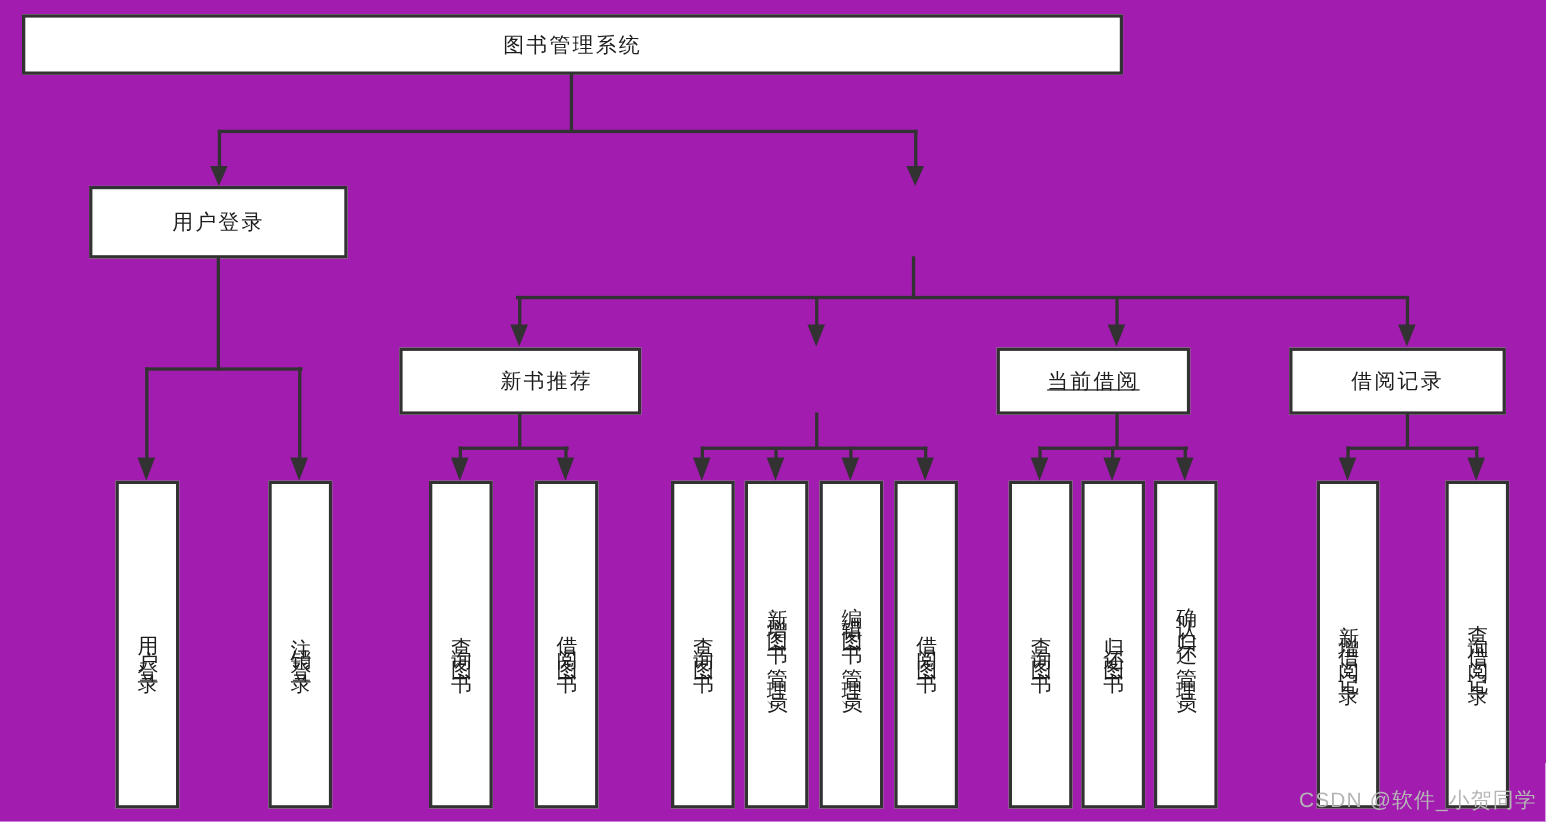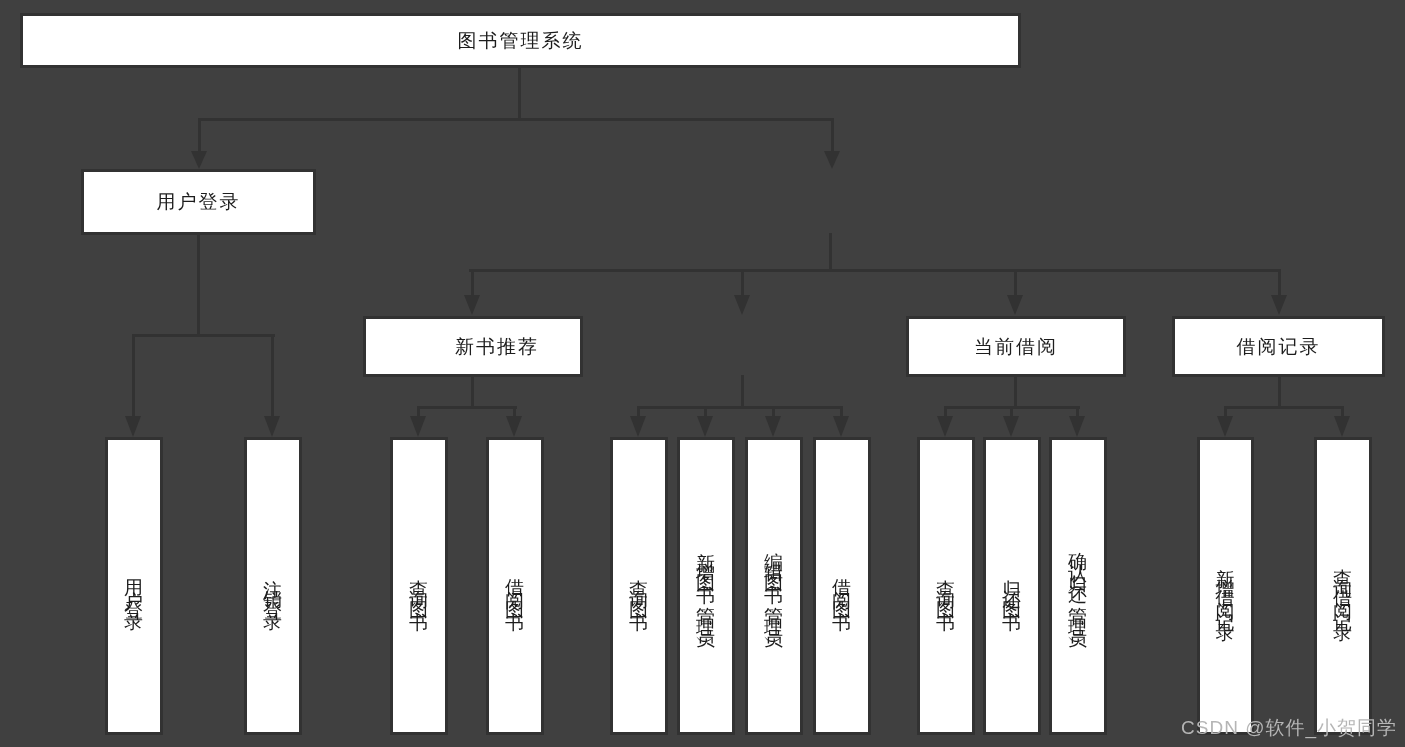--- a/index.html
+++ b/index.html
@@ -1,17 +1,17 @@
 <!DOCTYPE html>
 <html><head>
 <meta charset="utf-8">
 <style>
   html,body{margin:0;padding:0;background:#ffffff;}
   body{font-family:"Liberation Sans","DejaVu Sans",sans-serif;}
-  #canvas{position:relative;width:1405px;height:747px;background:#404040;overflow:hidden;}
+  #canvas{position:relative;width:1405px;height:747px;background:#a21caf;overflow:hidden;}
   .box{position:absolute;box-sizing:border-box;border:3px solid #323232;background:#ffffff;
        display:flex;align-items:center;justify-content:center;}
   .lbl{font-size:19px;color:#1d1d1d;letter-spacing:2px;white-space:nowrap;}
   .leaf .lbl{writing-mode:vertical-rl;text-orientation:mixed;letter-spacing:11px;
              line-height:1;white-space:nowrap;}
   .vline,.hline{position:absolute;background:#323232;}
   .arrow{position:absolute;width:0;height:0;
          border-left:8px solid transparent;border-right:8px solid transparent;}
   .arrow.a-l2{border-top:18px solid #323232;}
   .arrow.a-l3{border-top:20px solid #323232;}
@@ -28,24 +28,24 @@
     <span class="lbl">图书管理系统</span>
   </div>
 
   <div class="box" style="left:81px;top:169px;width:235px;height:66px;">
     <span class="lbl">用户登录</span>
   </div>
 
   <div class="box" style="left:363px;top:316px;width:220px;height:61px;padding-left:48px;">
     <span class="lbl">新书推荐</span>
   </div>
-  <div class="box" style="left:906px;top:316px;width:220px;height:61px;">
+  <div class="box" style="left:906px;top:316px;width:176px;height:61px;text-decoration:underline;">
     <span class="lbl">当前借阅</span>
   </div>
-  <div class="box" style="left:1172px;top:316px;width:213px;height:61px;">
+  <div class="box" style="left:1172px;top:316px;width:197px;height:61px;">
     <span class="lbl">借阅记录</span>
   </div>
 
   <div class="box leaf" style="left:105px;top:437px;width:58px;height:298px;">
     <span class="lbl">用户登录</span>
   </div>
   <div class="box leaf" style="left:244px;top:437px;width:58px;height:298px;">
     <span class="lbl">注销登录</span>
   </div>
 

